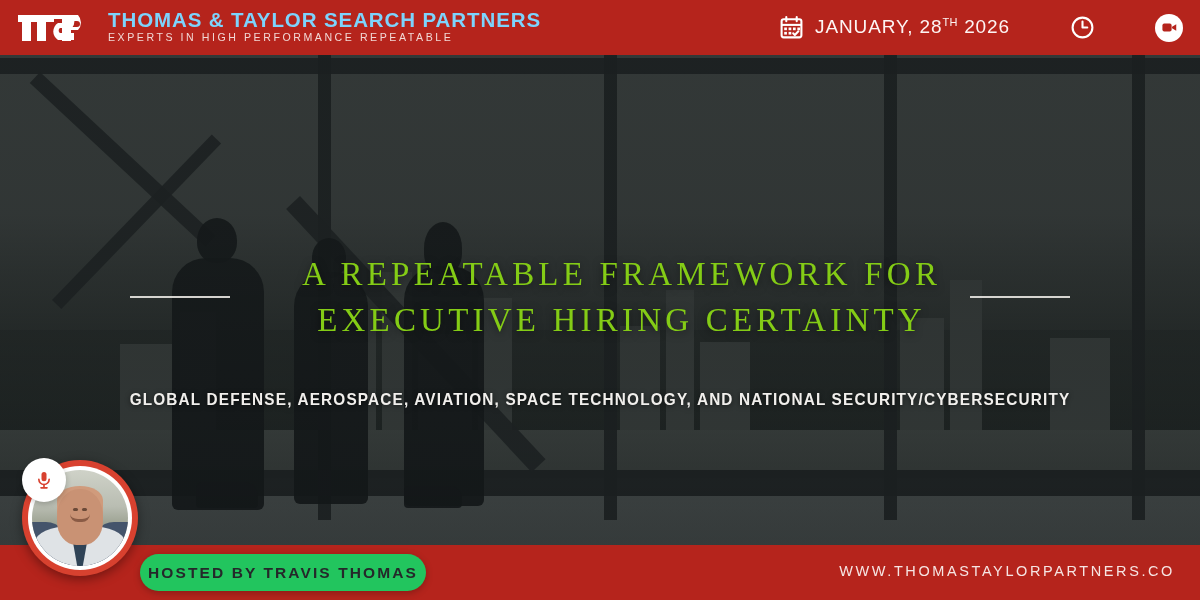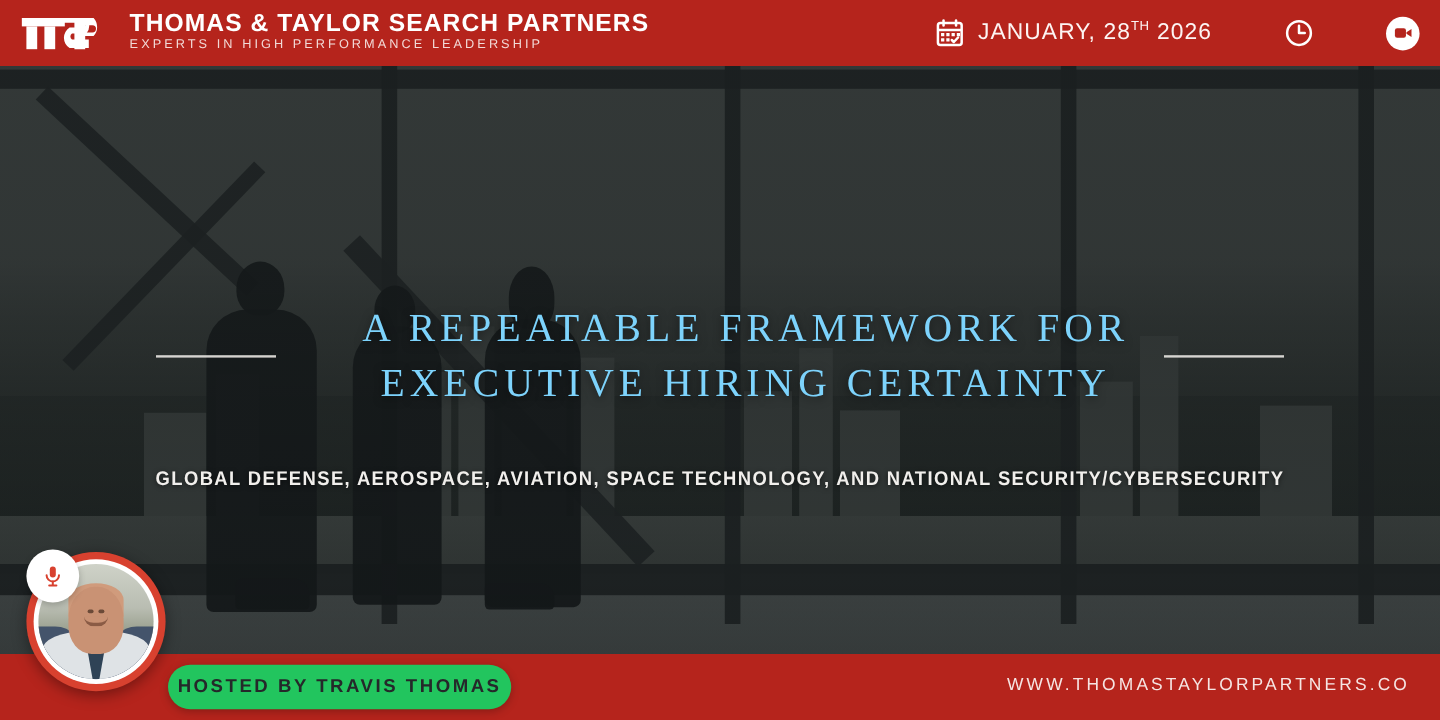--- a/index.html
+++ b/index.html
@@ -60,21 +60,21 @@
 
   
   #header {
     position:absolute; left:0; top:0; width:1200px; height:55px;
     background:#B5241C; display:flex; align-items:center; z-index:6;
   }
   .logo-wrap { display:flex; align-items:center; padding-left:18px; }
   .logo-mark { width:74px; height:34px; flex:0 0 auto; }
   .logo-text { margin-left:16px; }
   .logo-title {
-    color:#ffffff; font-size:20.5px; font-weight:bold; letter-spacing:.9px; line-height:1.05;
+    color:#7dd3fc; font-size:20.5px; font-weight:bold; letter-spacing:.9px; line-height:1.05;
   }
   .logo-sub {
     color:#f2d9d6; font-size:10.6px; letter-spacing:2.55px; line-height:1.5; font-weight:400;
   }
   .meta { margin-left:auto; display:flex; align-items:center; padding-right:17px; gap:8px; }
   .meta-item { display:flex; align-items:center; color:#fff; }
   .meta-icon { width:25px; height:25px; flex:0 0 auto; }
   .meta-text { font-size:19px; letter-spacing:.9px; margin-left:11px; font-weight:400; color:#fdf4f3; }
   .meta-text sup { font-size:11px; letter-spacing:.4px; }
   .gap1 { width:44px; } .gap2 { width:44px; }
@@ -85,21 +85,21 @@
 
   
   #content { position:absolute; inset:0; z-index:5; }
   #title {
     position:absolute; left:0; top:155px; width:1200px; text-align:center;
     color:#fff; font-size:47px; font-weight:bold; letter-spacing:-.2px;
     text-shadow:0 2px 10px rgba(0,0,0,.55);
   }
   .sub-block { position:absolute; left:0; top:252px; width:1200px; text-align:center; }
   .subline {
-    font-family:"Liberation Serif", serif; color:#7dd3fc; font-size:33px;
+    font-family:"Liberation Serif", serif; color:#84cc16; font-size:33px;
     letter-spacing:4.2px; line-height:1.38; font-weight:400;
     text-shadow:0 2px 8px rgba(0,0,0,.5);
     padding-left:43px;
   }
   .rule { position:absolute; top:296px; height:2px; background:#e9e7e2; opacity:.9; }
   .rule-l { left:130px; width:100px; }
   .rule-r { left:970px; width:100px; }
   #industries {
     position:absolute; left:0; top:390px; width:1200px; text-align:center;
     color:#f1efec; font-size:16.5px; letter-spacing:1.25px; font-weight:bold;
@@ -222,21 +222,21 @@
   <div class="logo-wrap">
     <svg class="logo-mark" viewBox="0 0 74 34">
       <rect x="0" y="4" width="36" height="7" fill="#fff"></rect>
       <rect x="4" y="11" width="9" height="19" fill="#fff"></rect>
       <rect x="19" y="11" width="9" height="19" fill="#fff"></rect>
       <path d="M32 4 h22 a10 10 0 0 1 0 13 h-12 a3 3 0 0 0 0 5 h14 v7 h-16 a10 10 0 0 1 0 -17 h12 a2.5 2.5 0 0 0 0 -4 h-20 z" fill="#fff"></path>
       <path d="M44 4 h16 a11 11 0 0 1 0 15 h-7 v11 h-9 z M53 10 v6 h6 a3 3 0 0 0 0 -6 z" fill="#fff"></path>
     </svg>
     <div class="logo-text">
       <div class="logo-title">THOMAS &amp; TAYLOR SEARCH PARTNERS</div>
-      <div class="logo-sub">EXPERTS IN HIGH PERFORMANCE LEADERSHIP</div>
+      <div class="logo-sub">EXPERTS IN HIGH PERFORMANCE REPEATABLE</div>
     </div>
   </div>
 
   <div class="meta">
     <div class="meta-item">
       <svg class="meta-icon" viewBox="0 0 24 24">
         <rect x="2.5" y="4" width="19" height="17.5" rx="2" fill="none" stroke="#fff" stroke-width="2"></rect>
         <line x1="2.5" y1="9.5" x2="21.5" y2="9.5" stroke="#fff" stroke-width="2"></line>
         <line x1="7" y1="2" x2="7" y2="6" stroke="#fff" stroke-width="2" stroke-linecap="round"></line>
         <line x1="17" y1="2" x2="17" y2="6" stroke="#fff" stroke-width="2" stroke-linecap="round"></line>

